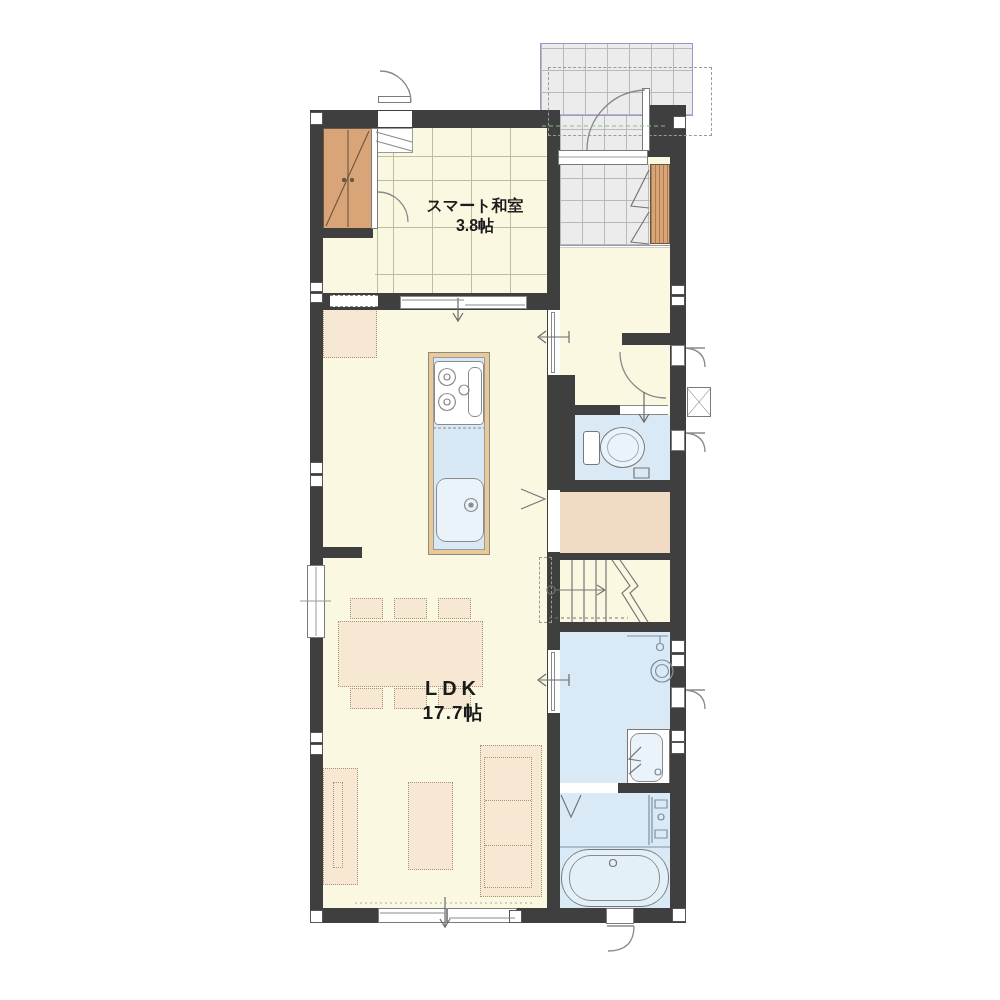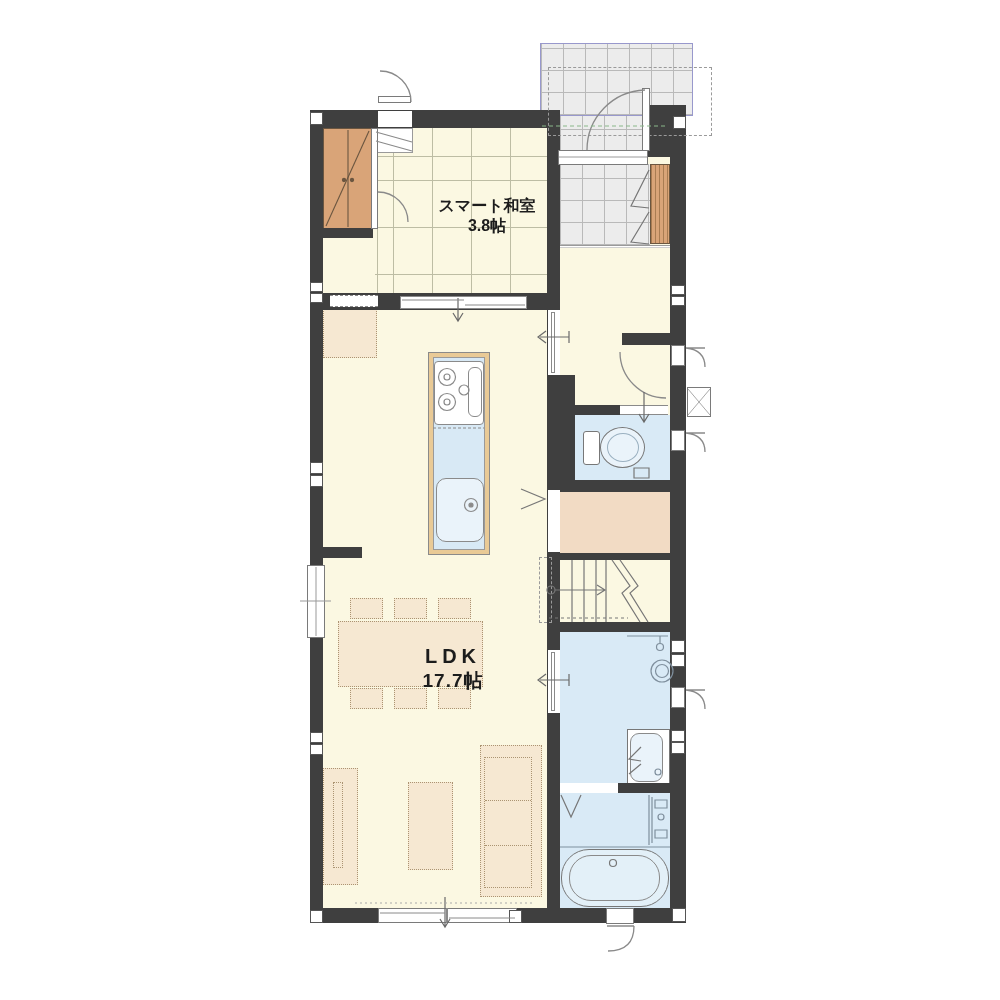--- a/index.html
+++ b/index.html
@@ -239,22 +239,22 @@
       <path d="M355 903 H533" stroke="#aaa" stroke-width="1.2" stroke-dasharray="2 3"></path>
       <path d="M300 601 H331" stroke="#999" stroke-width="1"></path>
       <path d="M316 567 V636" stroke="#999" stroke-width="1"></path>
       <path d="M380 913 H445 M449 918 H515" stroke="#8a8a8a" stroke-width="1"></path>
       <path d="M402 300 H464 M465 305 H525" stroke="#8a8a8a" stroke-width="1.2"></path>
       <path d="M688 389 L710 415 M710 389 L688 415" stroke="#aaa" stroke-width="1"></path>
       <path d="M559 157 H647" stroke="#9a9a9a" stroke-width="1"></path>
     </g>
   </svg>
 
-  <div class="lbl" style="left:420px;top:196px;width:134px;">
+  <div class="lbl" style="left:408px;top:196px;width:134px;">
     <div class="jp">スマート和室</div>
     <div class="jp">3.8帖</div>
   </div>
-  <div class="lbl" style="left:396px;top:644px;width:114px;">
+  <div class="lbl" style="left:396px;top:676px;width:114px;">
     <div class="big">LDK</div>
     <div class="size">17.7帖</div>
   </div>
 
 </div>
 
 </body></html>

